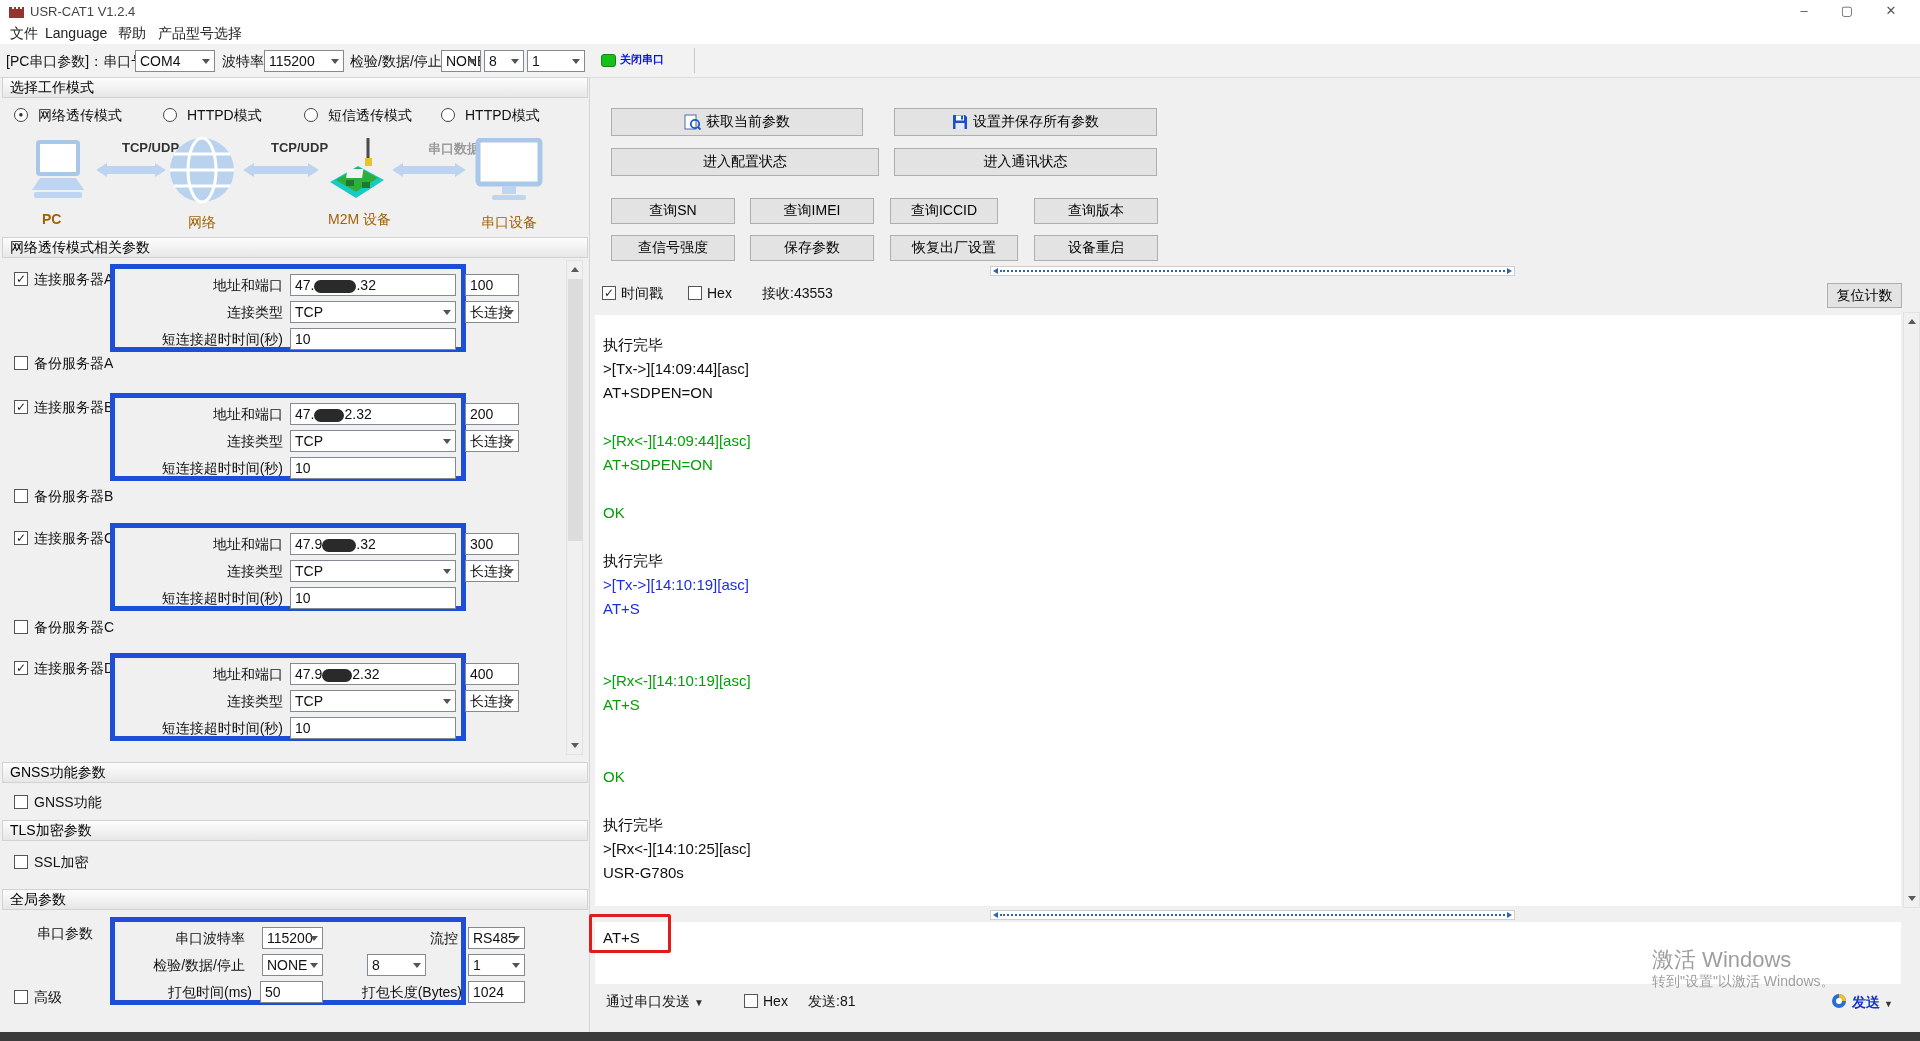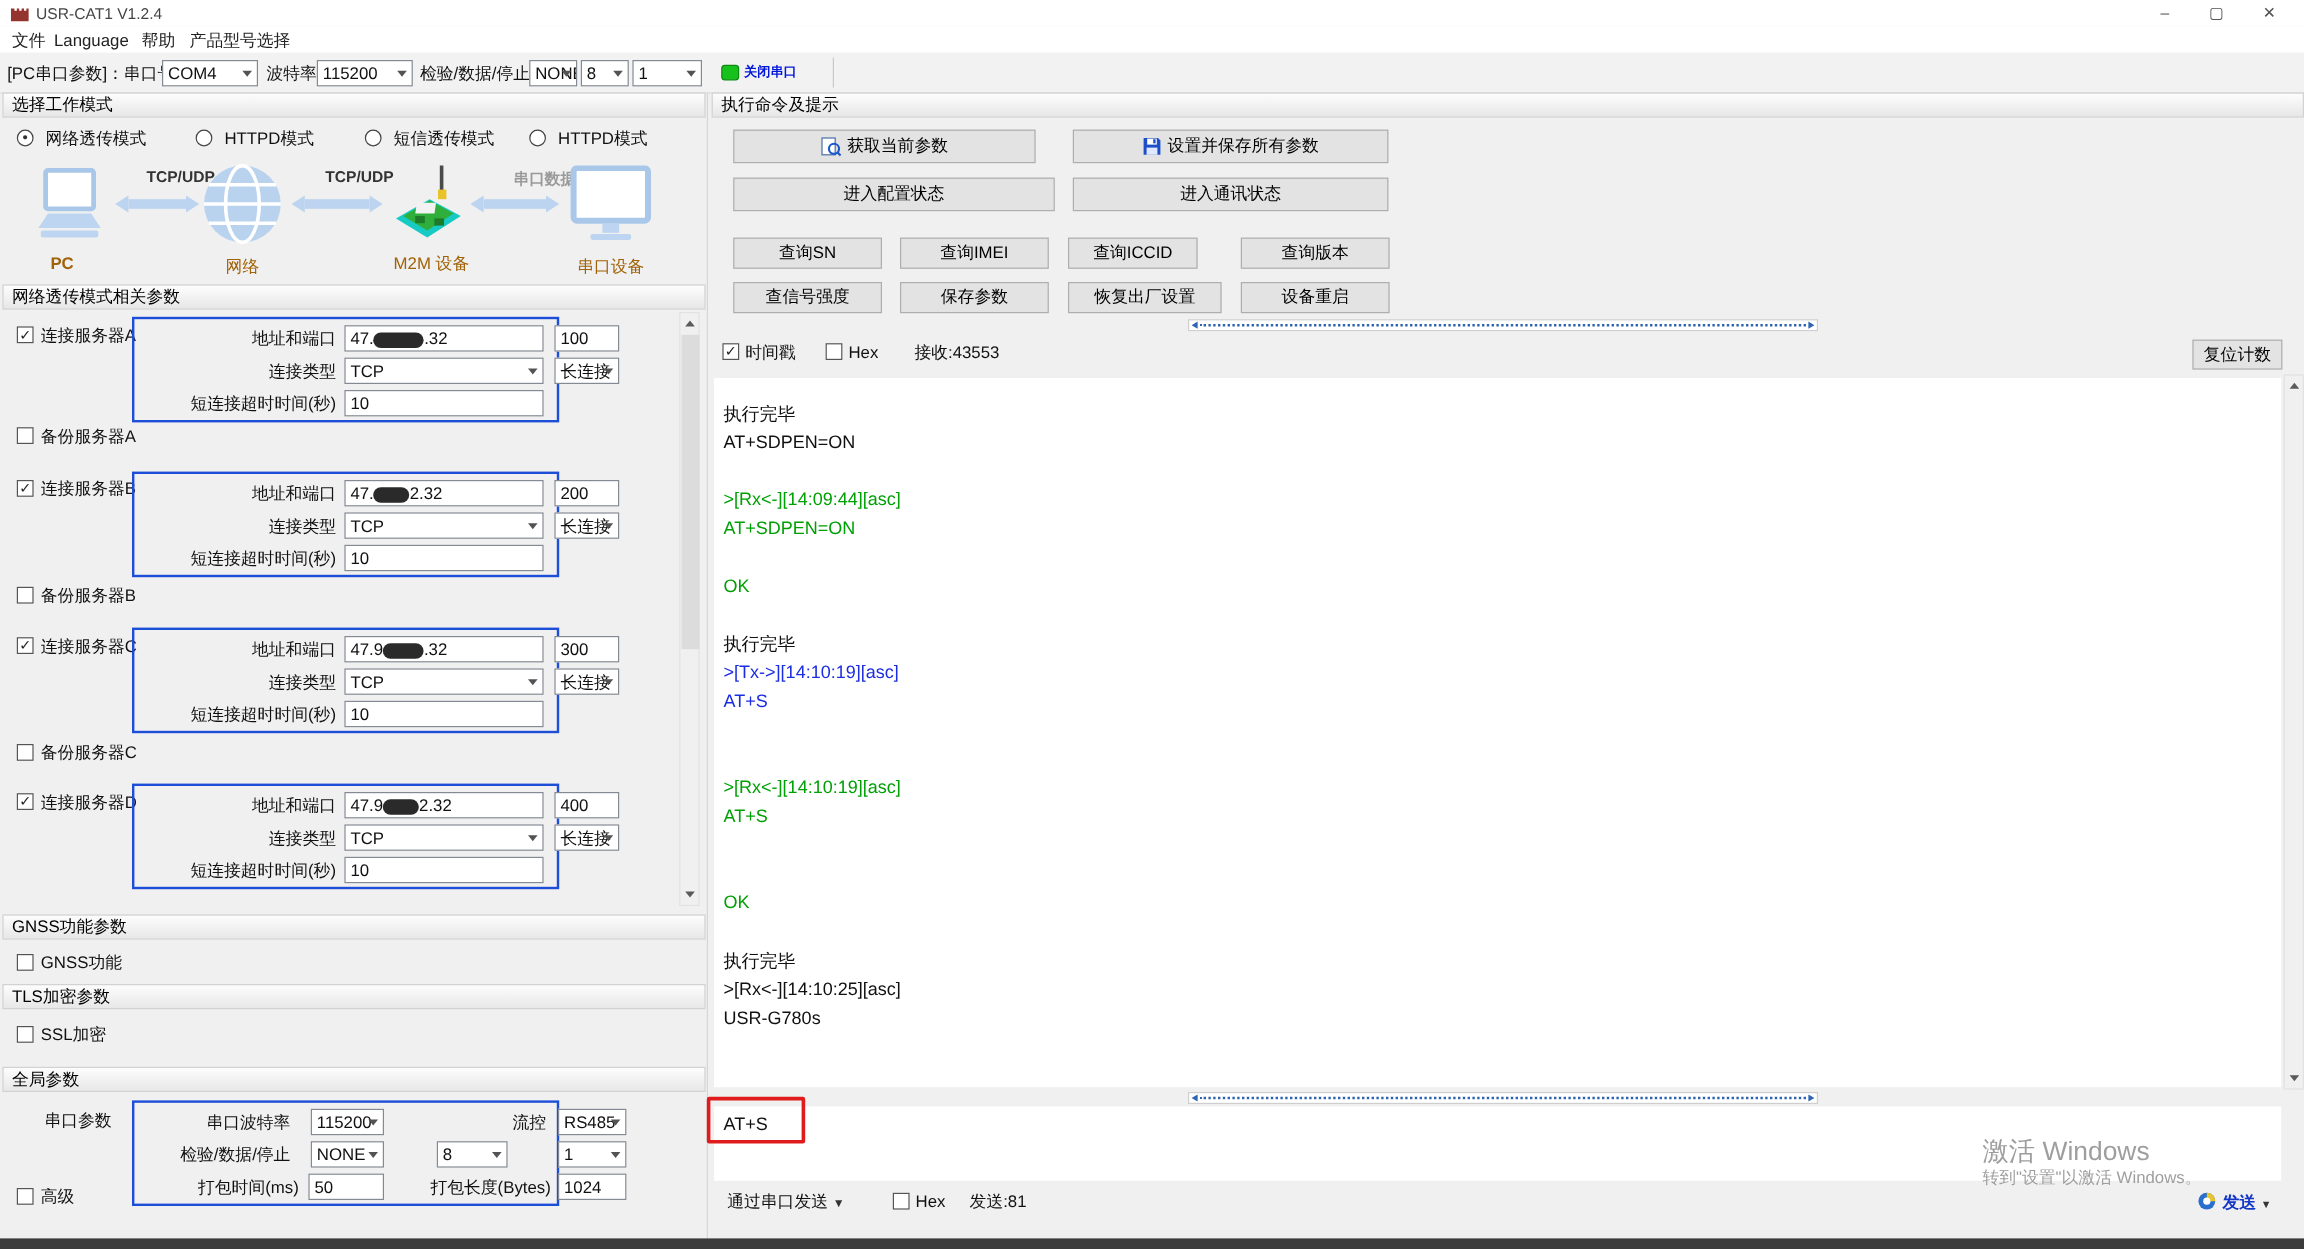--- a/index.html
+++ b/index.html
@@ -27,21 +27,21 @@
   .hdr{height:21px;background:linear-gradient(#fdfdfd,#e7e7e7);border:1px solid #d2d2d2;
        box-sizing:border-box;font-size:14px;line-height:19px;padding-left:7px;color:#000;}
   .leftpane-border{left:589px;top:77px;width:1px;height:955px;background:#d6d6d6;}
   
   .cbox{width:14px;height:14px;background:#fff;border:1px solid #555;box-sizing:border-box;
         font-size:12px;line-height:12px;text-align:center;font-weight:bold;color:#222;}
   .cblabel{font-size:14px;color:#111;}
   .radio{width:14px;height:14px;border:1px solid #444;border-radius:50%;background:#fff;
          box-sizing:border-box;text-align:center;font-size:8px;line-height:12px;color:#333;}
   
-  .sblock{border:2px solid #1d4ed8;width:356px;height:88px;box-sizing:border-box;}
+  .sblock{border:5px solid #1d4ed8;width:356px;height:88px;box-sizing:border-box;}
   .flabel{font-size:14px;color:#111;text-align:right;}
   
   .dlabel{font-size:14px;color:#a16207;}
   .linklabel{font-size:13px;font-weight:bold;color:#333;}
   .darrow{height:14px;display:flex;align-items:center;}
   .darrow .bar{flex:1;height:8px;background:#bcd4f0;}
   .darrow .tl{width:0;height:0;border-top:7px solid transparent;border-bottom:7px solid transparent;border-right:11px solid #bcd4f0;}
   .darrow .tr{width:0;height:0;border-top:7px solid transparent;border-bottom:7px solid transparent;border-left:11px solid #bcd4f0;}
   
   .btn{background:#e3e3e3;border:1px solid #aeaeae;box-sizing:border-box;display:flex;
@@ -249,21 +249,20 @@
     <div class="abs combo" style="left:252px;top:32px;width:59px"><span>8</span><span class="chev"></span></div>
     <div class="abs combo" style="left:353px;top:32px;width:57px"><span>1</span><span class="chev"></span></div>
     <div class="abs flabel" style="left:0;top:62px;width:137px">打包时间(ms)</div>
     <div class="abs input" style="left:145px;top:59px;width:63px">50</div>
     <div class="abs flabel" style="left:240px;top:62px;width:107px">打包长度(Bytes)</div>
     <div class="abs input" style="left:353px;top:59px;width:57px">1024</div>
   </div>
   <div class="abs cbox" style="left:14px;top:990px"></div>
   <div class="abs cblabel" style="left:34px;top:989px">高级</div>
 
-  <div class="abs hdr" style="left:593px;top:77px;width:1327px">执行命令及提示</div>
 
   <div class="abs btn" style="left:611px;top:108px;width:252px;height:28px">
     <svg width="17" height="17" viewBox="0 0 17 17">
         <rect x="1" y="1" width="11" height="14" fill="#fff" stroke="#4a6ea9"></rect>
         <circle cx="11" cy="10" r="4.2" fill="none" stroke="#1b58c8" stroke-width="1.8"></circle>
         <line x1="14" y1="13" x2="16.5" y2="15.5" stroke="#1b58c8" stroke-width="1.8"></line>
       </svg>
     <span>获取当前参数</span>
   </div>
   <div class="abs btn" style="left:894px;top:108px;width:263px;height:28px">
@@ -320,20 +319,21 @@
 
   <div class="abs cbox" style="left:602px;top:286px">✓</div>
   <div class="abs cblabel" style="left:621px;top:285px">时间戳</div>
   <div class="abs cbox" style="left:688px;top:286px"></div>
   <div class="abs cblabel" style="left:707px;top:285px">Hex</div>
   <div class="abs cblabel" style="left:762px;top:285px">接收:43553</div>
 
   <div class="abs logarea" style="left:595px;top:315px;width:1306px;height:591px;padding:21px 0 0 8px;box-sizing:border-box;overflow:hidden">
       <div>
         <div class="log-line c-black">执行完毕</div>
+        <div class="log-line c-black">&gt;[Tx-&gt;][14:09:44][asc]</div>
         <div class="log-line c-black">AT+SDPEN=ON</div>
         <div class="log-line c-black"></div>
         <div class="log-line c-green">&gt;[Rx&lt;-][14:09:44][asc]</div>
         <div class="log-line c-green">AT+SDPEN=ON</div>
         <div class="log-line c-black"></div>
         <div class="log-line c-green">OK</div>
         <div class="log-line c-black"></div>
         <div class="log-line c-black">执行完毕</div>
         <div class="log-line c-blue">&gt;[Tx-&gt;][14:10:19][asc]</div>
         <div class="log-line c-blue">AT+S</div>

